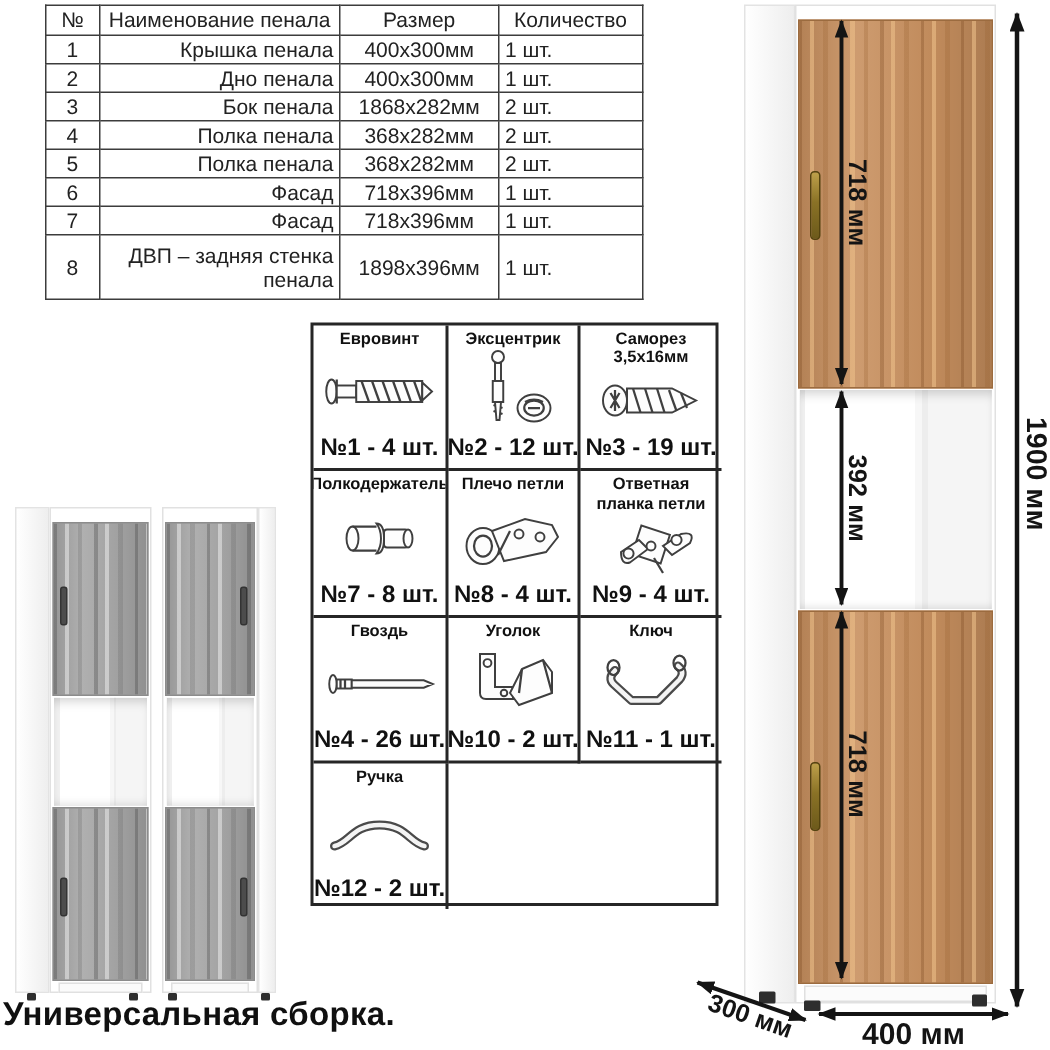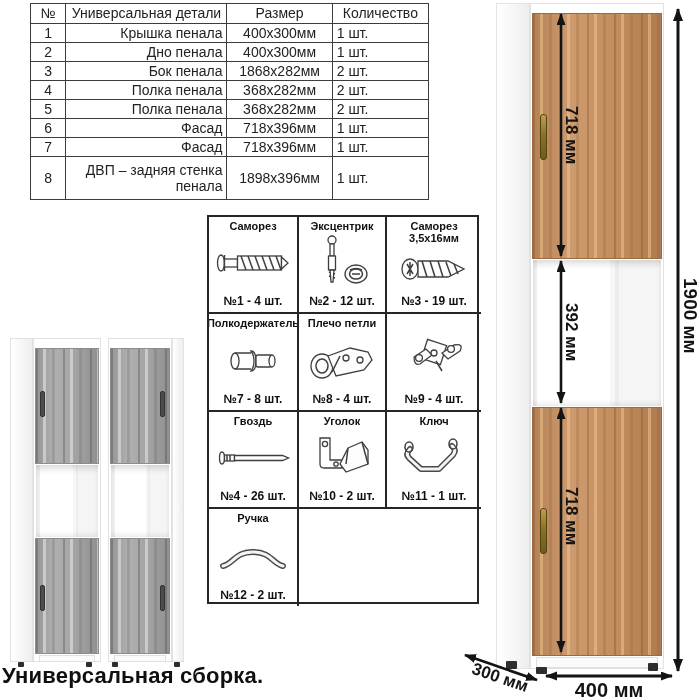--- a/index.html
+++ b/index.html
@@ -23,21 +23,21 @@
   .hw-grid{position:absolute;left:207px;top:215px;width:272px;height:389px;
            display:grid;grid-template-columns:90px 88px 94px;grid-template-rows:repeat(4,97.25px);
            border:2px solid #262626;box-sizing:border-box;background:#fff;}
   .hw-cell{border-right:2px solid #262626;border-bottom:2px solid #262626;
            display:flex;flex-direction:column;align-items:center;box-sizing:border-box;
            padding:3px 2px 2px;overflow:hidden;}
   .hw-cell:nth-child(3n){border-right:none;}
   .hw-cell:nth-child(n+10){border-bottom:none;}
   .hw-title{font-size:11px;font-weight:bold;text-align:center;line-height:1.12;color:#111;}
   .hw-icon{flex:1;display:flex;align-items:center;justify-content:center;width:100%;}
-  .hw-count{font-size:12px;font-weight:bold;color:#111;padding-bottom:2px;white-space:nowrap;}
+  .hw-count{font-size:16px;font-weight:bold;color:#111;padding-bottom:2px;white-space:nowrap;}
   .hw-icon svg{display:block;}
   .ln{stroke:#3f3f3f;stroke-width:1.5;fill:none;}
   .lf{stroke:#3f3f3f;stroke-width:1.3;fill:#fdfdfd;}
   .tube-o{stroke:#4a4a4a;stroke-width:6;fill:none;stroke-linecap:round;stroke-linejoin:round;}
   .tube-i{stroke:#f4f4f4;stroke-width:3;fill:none;stroke-linecap:round;stroke-linejoin:round;}
 
   
   .oak{background-color:#c8905f;background-image:
     repeating-linear-gradient(90deg,
       rgba(120,70,30,.30) 0 2px, rgba(0,0,0,0) 2px 7px,
@@ -78,21 +78,21 @@
 </style>
 </head>
 <body>
 
 <div class="canvas">
 
   <table class="parts-table">
     <tbody>
         <tr>
       <th class="col-num">№</th>
-      <th class="col-name">Универсальная детали</th>
+      <th class="col-name">Наименование пенала</th>
       <th class="col-size">Размер</th>
       <th class="col-qty">Количество</th>
     </tr>
     <tr>
       <td class="col-num">1</td>
       <td class="col-name">Крышка пенала</td>
       <td class="col-size">400х300мм</td>
       <td class="col-qty">1 шт.</td>
     </tr>
     <tr>
@@ -136,21 +136,21 @@
       <td class="col-name">ДВП – задняя стенка пенала</td>
       <td class="col-size">1898х396мм</td>
       <td class="col-qty">1 шт.</td>
     </tr>
   </tbody>
     </table>
 
   <div class="hw-grid">
 
     <div class="hw-cell">
-      <div class="hw-title">Саморез</div>
+      <div class="hw-title">Евровинт</div>
       <div class="hw-icon">
         <svg width="80" height="36" viewBox="0 0 80 36">
           <ellipse class="lf" cx="8" cy="18" rx="3.5" ry="8"></ellipse>
           <line class="ln" x1="11.5" y1="10" x2="11.5" y2="26"></line>
           <rect class="lf" x="11.5" y="14" width="13" height="8"></rect>
           <rect class="lf" x="24.5" y="11" width="44" height="14"></rect>
           <line class="ln" x1="28" y1="11" x2="33" y2="25"></line>
             <line class="ln" x1="35" y1="11" x2="40" y2="25"></line>
           <line class="ln" x1="42" y1="11" x2="47" y2="25"></line>
             <line class="ln" x1="49" y1="11" x2="54" y2="25"></line>
@@ -222,20 +222,21 @@
           <path class="lf" d="M26,20 L48,12 L66,16 L70,24 L62,34 L34,40 Z"></path>
           <circle class="lf" cx="44" cy="22" r="3"></circle>
           <circle class="lf" cx="58" cy="24" r="3"></circle>
           <path class="ln" d="M30,36 l8,-16"></path>
         </svg>
       </div>
       <div class="hw-count">№8 - 4 шт.</div>
     </div>
 
     <div class="hw-cell">
+      <div class="hw-title">Ответная планка петли</div>
       <div class="hw-icon">
         <svg width="80" height="46" viewBox="0 0 80 46">
           <rect class="lf" x="30" y="11" width="20" height="20" transform="rotate(18 40 21)"></rect>
           <path class="lf" d="M20,26 l12,-8 l6,6 l-12,9 q-6,2 -6,-7 z"></path>
           <path class="lf" d="M60,14 l-12,8 l6,6 l12,-8 q4,-8 -6,-6 z"></path>
           <circle class="lf" cx="25" cy="27" r="3.4"></circle>
           <circle class="lf" cx="57" cy="18" r="3.4"></circle>
           <circle class="lf" cx="40" cy="22" r="3"></circle>
           <path class="ln" d="M42,30 l6,10"></path>
         </svg>

